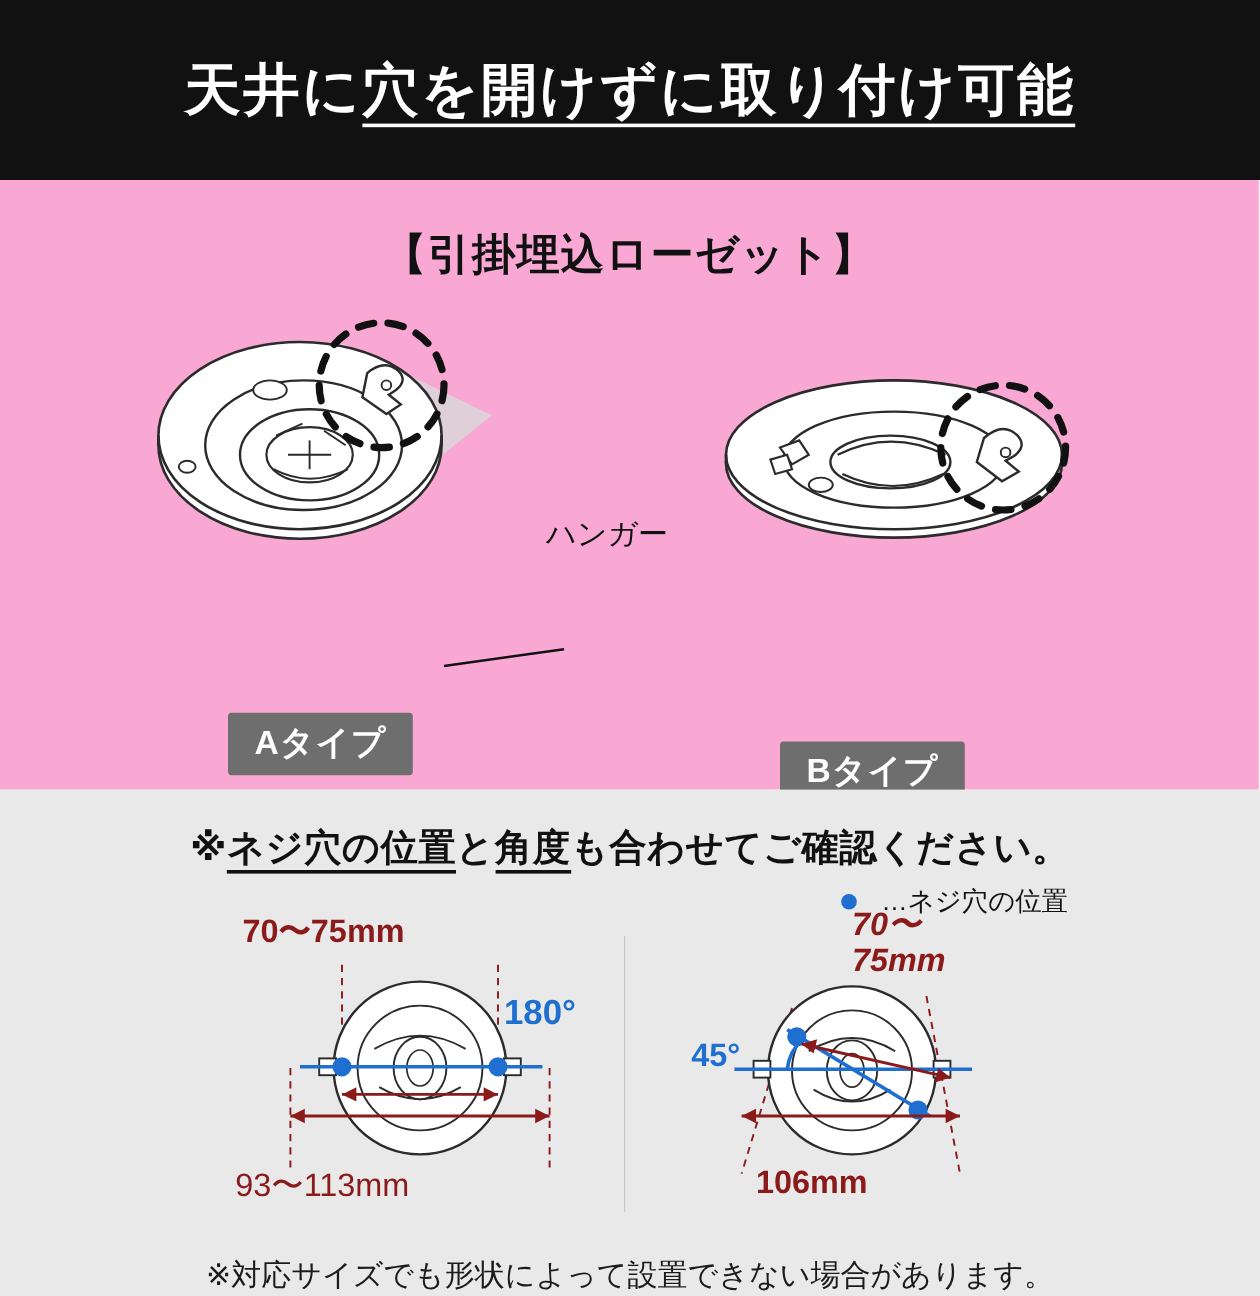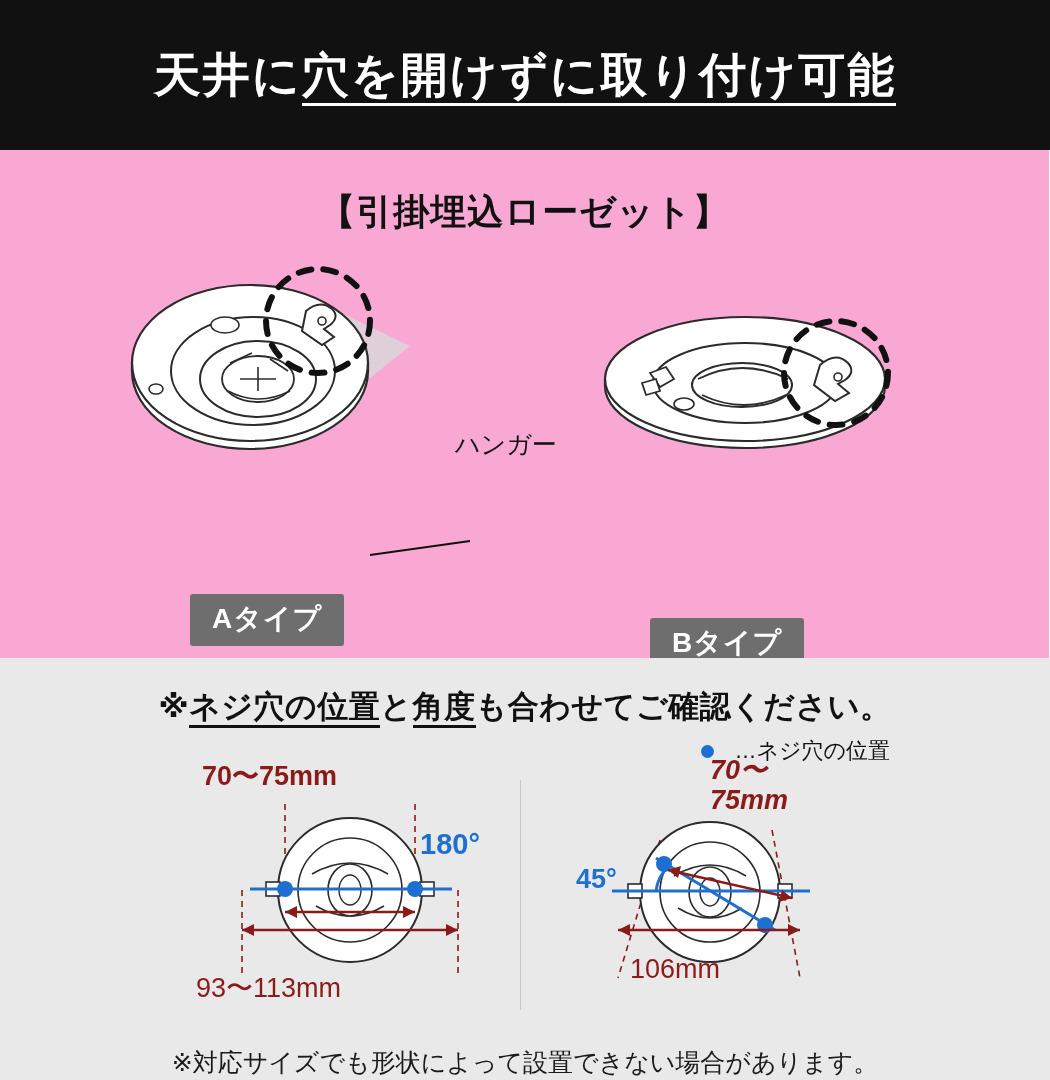--- a/index.html
+++ b/index.html
@@ -284,20 +284,20 @@
           <line x1="58" y1="160" x2="240" y2="160" stroke="#8b1a1a" stroke-width="2.4"></line>
           <path d="M58 160 l12 -6 l0 12 z" fill="#8b1a1a"></path>
           <path d="M240 160 l-12 -6 l0 12 z" fill="#8b1a1a"></path>
         </svg>
 
         <div style="position:absolute;left:150px;top:-14px;font-size:27px;font-weight:bold;color:#8b1a1a;line-height:1.1;white-space:nowrap;font-style:italic;">
           <span>70〜</span><br>
           <span>75mm</span>
         </div>
         <div style="position:absolute;left:16px;top:62px;font-size:27px;font-weight:bold;color:#1f6fd0;white-space:nowrap;margin-top:32px;">45°</div>
-        <div style="position:absolute;left:70px;top:184px;font-size:27px;font-weight:normal;color:#8b1a1a;white-space:nowrap;">106mm</div>
+        <div style="position:absolute;left:70px;top:200px;font-size:27px;font-weight:bold;color:#8b1a1a;white-space:nowrap;">106mm</div>
       </div>
     </div>
 
     <div class="note-gray">※対応サイズでも形状によって設置できない場合があります。</div>
   </div>
 
 </div>
 
 </body></html>

